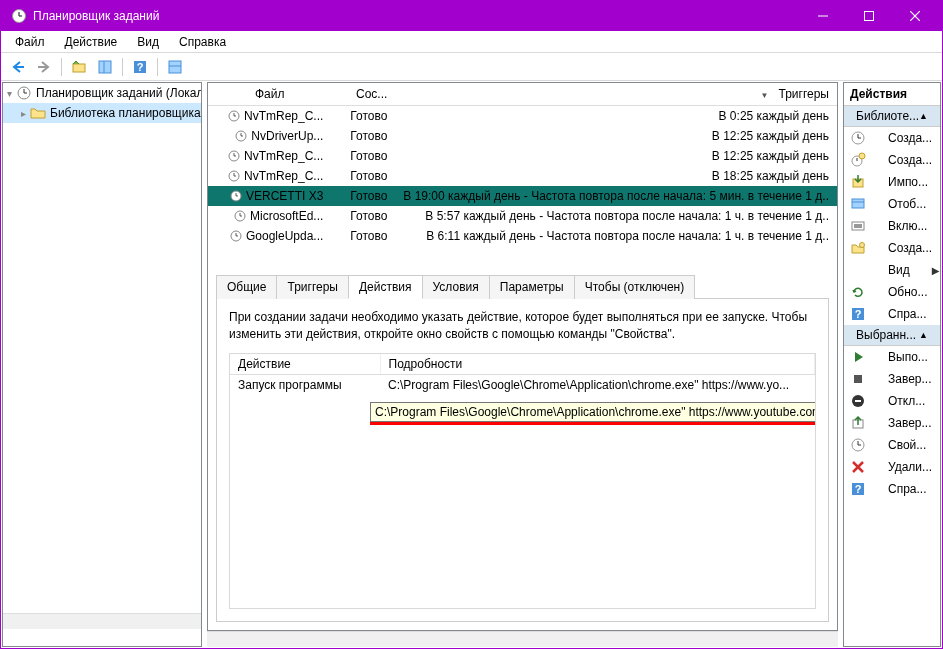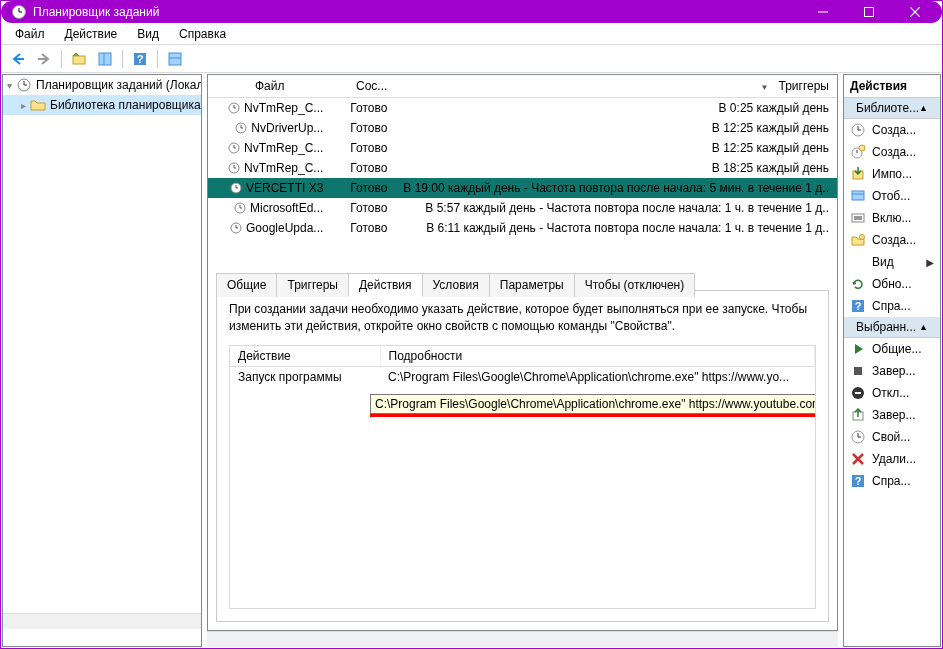--- a/index.html
+++ b/index.html
@@ -1,20 +1,20 @@
 <!DOCTYPE html>
 <html><head>
 <meta charset="utf-8">
 <style>
   * { box-sizing: border-box; margin: 0; padding: 0; }
   body { font-family: "Segoe UI", Tahoma, sans-serif; font-size: 12px; background: #fff; color: #000; overflow: hidden; }
   .window { width: 943px; height: 649px; border: 1px solid #a200cc; background: #fff; display: flex; flex-direction: column; }
 
   
-  .titlebar { height: 22px; background: #a200cc; color: #fff; display: flex; align-items: center; padding: 0 4px; border-radius: 13px; }
+  .titlebar { height: 30px; background: #a200cc; color: #fff; display: flex; align-items: center; padding: 0 4px; }
   .titlebar .app-icon { width: 16px; height: 16px; margin: 0 6px; }
   .titlebar .title { flex: 1; font-size: 12px; }
   .titlebar .win-btn { width: 46px; height: 30px; display: flex; align-items: center; justify-content: center; cursor: pointer; }
   .titlebar svg { stroke: #fff; fill: none; }
 
   
   .menubar { height: 22px; background: #fff; border-bottom: 1px solid #d9d9d9; display: flex; align-items: center; padding: 0 4px; }
   .menubar .menu-item { padding: 3px 10px; cursor: default; font-size: 12px; }
 
   
@@ -47,40 +47,40 @@
   .col-name { width: 130px; max-width: 130px; }
   .col-status { width: 70px; max-width: 70px; }
   .clock-ico { display: inline-block; width: 12px; height: 12px; vertical-align: middle; margin-right: 4px; }
   .sort-ind { font-size: 8px; margin-left: 10px; color: #555; }
 
   
   .splitter-h { height: 5px; cursor: ns-resize; }
   .detail-pane { flex: 1; background: #fff; display: flex; flex-direction: column; padding: 0 8px 8px 8px; min-height: 0; overflow: auto; }
 
   .tabs { display: flex; margin-top: 6px; }
-  .tab { border: 1px solid #ccc; border-bottom: none; padding: 4px 10px; background: #fff; margin-right: -1px; cursor: default; position: relative; top: 7px; font-size: 12px; }
+  .tab { border: 1px solid #ccc; border-bottom: none; padding: 4px 10px; background: #fff; margin-right: -1px; cursor: default; position: relative; top: 1px; font-size: 12px; }
   .tab.active { background: #fff; border-bottom: 1px solid #fff; z-index: 2; }
   .tab:not(.active) { background: #f5f5f5; }
   .tab-content { border: 1px solid #ccc; flex: 1; display: flex; flex-direction: column; overflow: hidden; }
   .tab-desc { padding: 10px 12px; font-size: 12px; line-height: 1.4; }
   .action-table-wrap { flex: 1; margin: 0 12px 12px 12px; border: 1px solid #d9d9d9; overflow: auto; position: relative; }
   .action-table { width: 100%; border-collapse: collapse; }
   .action-table th, .action-table td { text-align: left; padding: 3px 8px; font-size: 12px; white-space: nowrap; }
   .action-table th { background: #fff; border-bottom: 1px solid #ddd; border-right: 1px solid #eee; font-weight: normal; }
   .action-col-act { width: 150px; }
 
   .tooltip-box { position: absolute; left: 140px; top: 48px; background: #ffffe1; border: 1px solid #767676; padding: 2px 4px; font-size: 12px; white-space: nowrap; z-index: 50; }
   .red-underline { position: absolute; left: 140px; top: 68px; right: -90px; height: 3px; background: #ff0000; z-index: 51; }
 
   
   .actions-pane { width: 98px; border: 1px solid #828790; background: #fff; display: flex; flex-direction: column; overflow: hidden; }
   .actions-header { background: #fff; border-bottom: 1px solid #ccc; padding: 4px 6px; font-size: 12px; font-weight: bold; }
   .actions-section-hdr { background: #d8e6f2; padding: 3px 12px; display: flex; justify-content: space-between; align-items: center; font-size: 12px; border-bottom: 1px solid #ccc; cursor: pointer; }
   .actions-section-hdr .tri { font-size: 9px; }
-  .action-item { display: flex; align-items: center; gap: 6px; padding: 3px 6px; font-size: 12px; cursor: pointer; overflow: hidden; white-space: nowrap; text-overflow: ellipsis; }
+  .action-item { display: flex; align-items: center; gap: 22px; padding: 3px 6px; font-size: 12px; cursor: pointer; overflow: hidden; white-space: nowrap; text-overflow: ellipsis; }
   .action-item .ai-icon { width: 16px; height: 16px; flex-shrink: 0; }
   .action-item .arrow-r { margin-left: auto; font-size: 10px; color: #333; }
 
   .hscroll { height: 16px; background: #f0f0f0; border-top: 1px solid #ddd; }
 
   svg.mini { width: 16px; height: 16px; }
 </style>
 </head>
 <body>
 
@@ -378,21 +378,21 @@
         </div>
       <div class="actions-section-hdr">
         <span>Выбранн...</span>
         <span class="tri">▲</span>
       </div>
       <div id="sel-actions">
           <div class="action-item">
             <svg class="ai-icon mini" viewBox="0 0 16 16">
               <path d="M5 3 L13 8 L5 13 Z" fill="#2e7d32"></path>
             </svg>
-            <span>Общие...</span>
+            <span>Выпо...</span>
           </div>
           <div class="action-item">
             <svg class="ai-icon mini" viewBox="0 0 16 16">
               <rect x="4" y="4" width="8" height="8" fill="#555"></rect>
             </svg>
             <span>Завер...</span>
           </div>
           <div class="action-item">
             <svg class="ai-icon mini" viewBox="0 0 16 16">
               <circle cx="8" cy="8" r="6" fill="#333"></circle>

